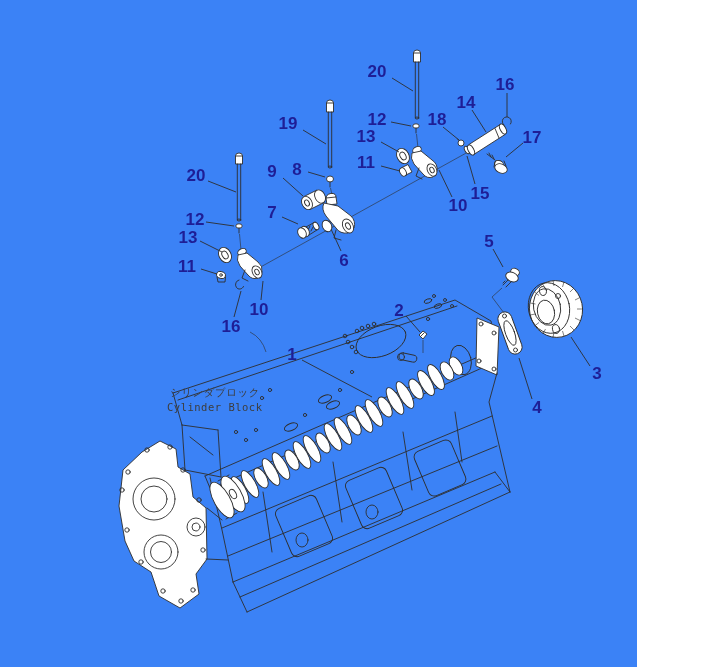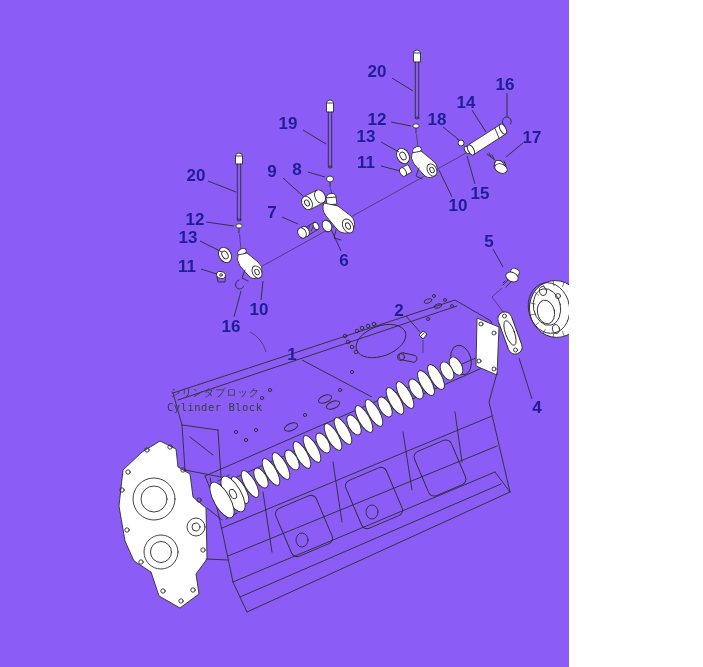--- a/index.html
+++ b/index.html
@@ -1,16 +1,16 @@
 <!DOCTYPE html>
 <html><head>
 <meta charset="utf-8">
 <style>
   html,body{margin:0;padding:0;background:#ffffff;}
-  .stage{position:relative;width:569px;height:667px;background:#8b5cf6;overflow:hidden;
+  .stage{position:relative;width:637px;height:667px;background:#3b82f6;overflow:hidden;
          font-family:"Liberation Sans", sans-serif;text-align:center;}
   svg{display:block;}
   .ln{stroke:#2e2e2e;stroke-width:0.9;fill:none;stroke-linejoin:round;stroke-linecap:round;}
   .lnf{stroke:#2e2e2e;stroke-width:0.9;fill:#ffffff;stroke-linejoin:round;}
   .thin{stroke:#2e2e2e;stroke-width:0.6;fill:none;}
   .callout-text{font-family:"Liberation Sans", sans-serif;font-weight:bold;font-size:17px;}
   .caption{font-family:"DejaVu Sans Mono", monospace;font-size:10.5px;fill:#3d3d3d;letter-spacing:0.5px;}
 </style>
 </head>
 <body>

